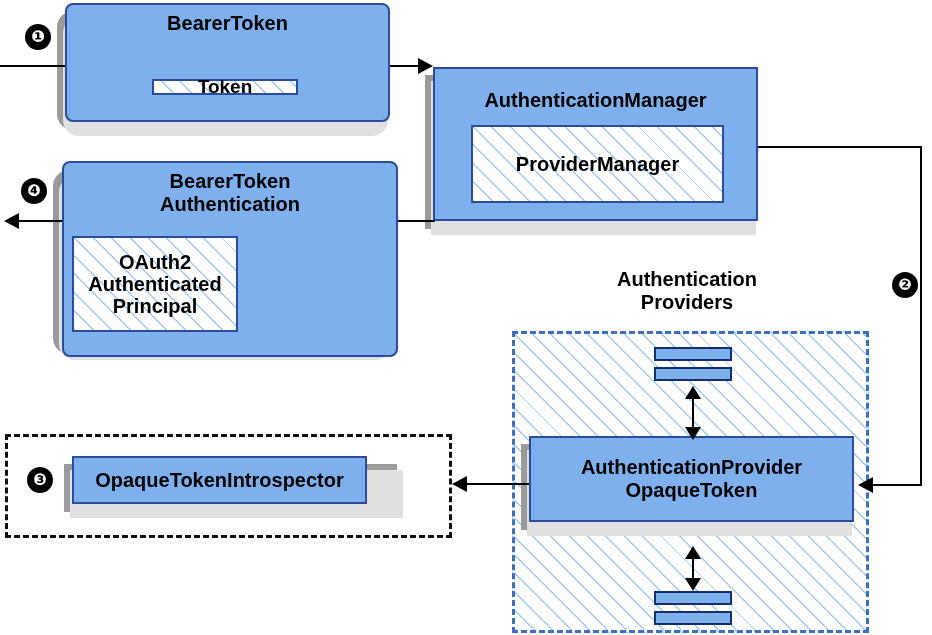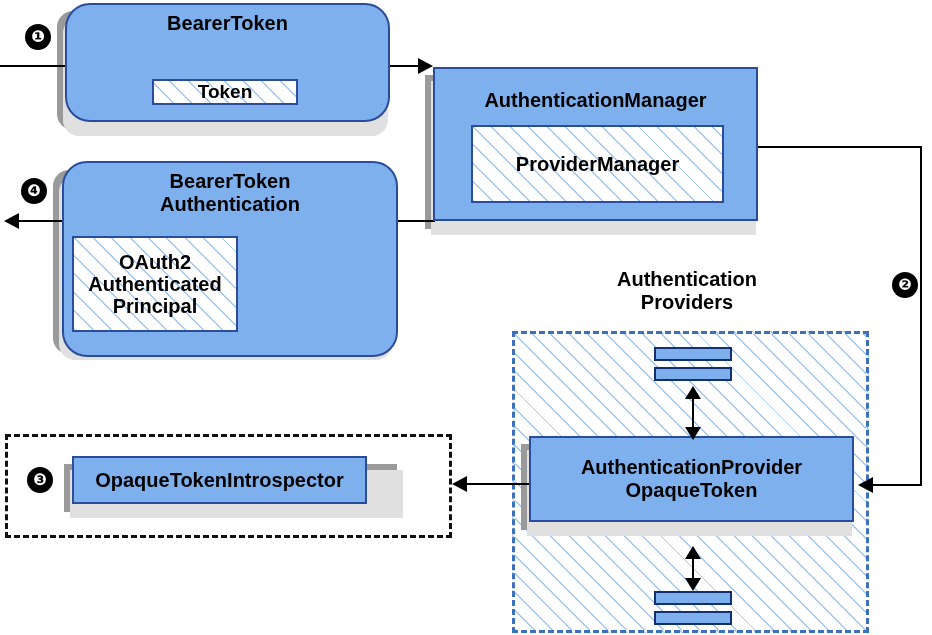--- a/index.html
+++ b/index.html
@@ -46,21 +46,21 @@
     z-index: 5;
   }
   .shadow-dark, .shadow-light {
     position: absolute;
     box-sizing: border-box;
     z-index: 2;
   }
   .shadow-dark { background: #9A9A9A; }
   .shadow-light { background: #E0E0E0; }
 
-  .rounded { border-radius: 25px; }
+  .rounded { border-radius: 8px; }
   .rounded-sh { border-radius: 16px; }
 
   .inner {
     position: absolute;
     box-sizing: border-box;
     border: 2px solid #2B4C9B;
     display: flex;
     align-items: center;
     justify-content: center;
     text-align: center;
@@ -158,21 +158,21 @@
 </head>
 <body>
 
 <div id="canvas">
 
   <div class="shadow-dark rounded-sh" style="left:57px; top:11px; width:325px; height:119px;"></div>
   <div class="shadow-light rounded-sh" style="left:63px; top:17px; width:325px; height:119px;"></div>
   <div class="node rounded" style="left:65px; top:3px; width:325px; height:119px; flex-direction:column; justify-content:flex-start; padding-top:7px; font-size:20px;">
     <span>BearerToken</span>
   </div>
-  <div class="inner hatch" style="left:152px; top:79px; width:146px; height:26px; font-size:19px;">
+  <div class="inner hatch" style="left:152px; top:79px; width:146px; height:16px; font-size:19px;">
     <span>Token</span>
   </div>
 
   <div class="shadow-dark" style="left:425px; top:75px; width:325px; height:154px;"></div>
   <div class="shadow-light" style="left:431px; top:81px; width:325px; height:154px;"></div>
   <div class="node" style="left:433px; top:67px; width:325px; height:154px; flex-direction:column; justify-content:flex-start; padding-top:20px; font-size:20px;">
     <span>AuthenticationManager</span>
   </div>
   <div class="inner hatch" style="left:471px; top:125px; width:253px; height:78px; font-size:20px;">
     <span>ProviderManager</span>

